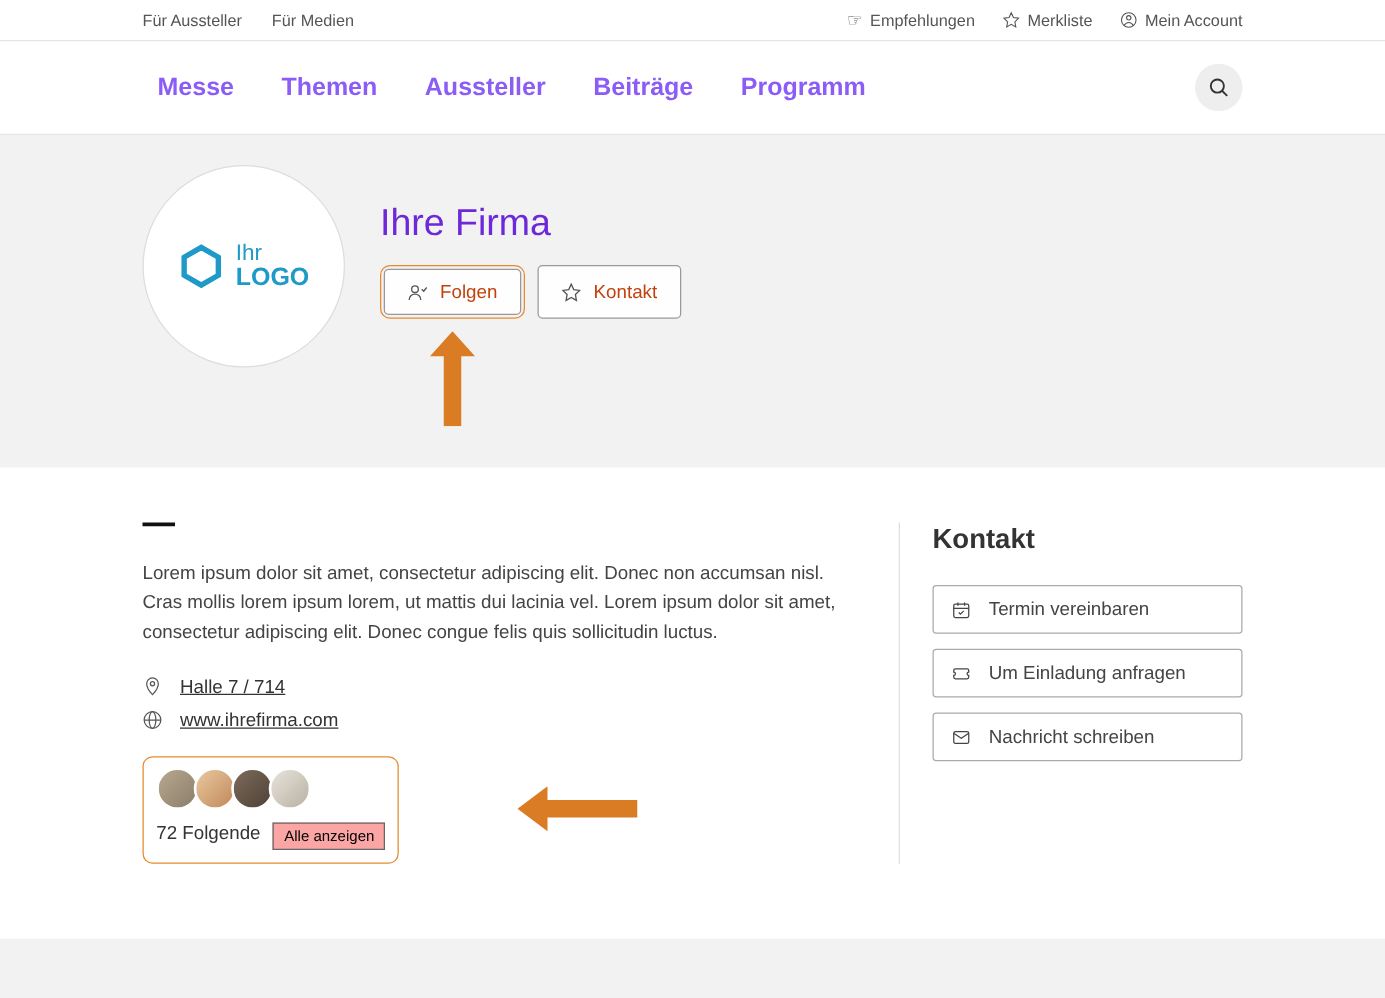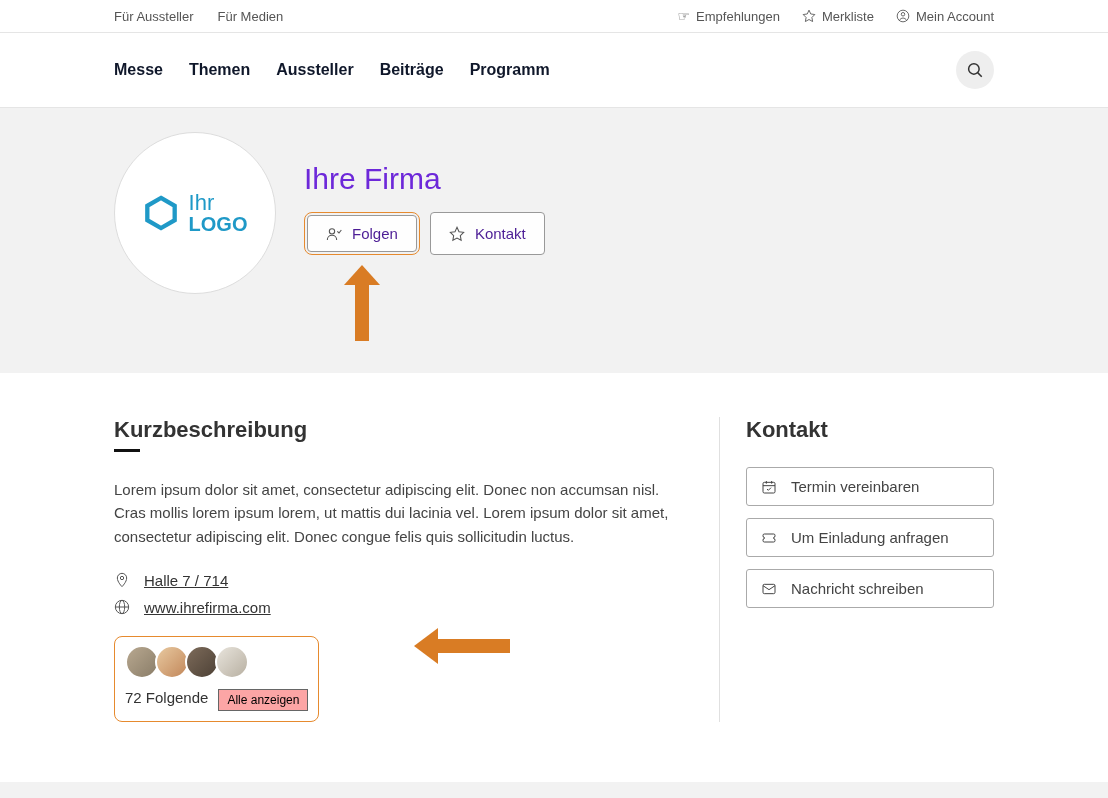--- a/index.html
+++ b/index.html
@@ -9,35 +9,35 @@
     .top-bar-inner { max-width: 880px; margin: 0 auto; display: flex; justify-content: space-between; align-items: center; font-size: 13px; color: #555; }
     .top-left { display: flex; gap: 24px; }
     .top-right { display: flex; gap: 22px; align-items: center; }
     .top-link { cursor: pointer; display: flex; align-items: center; gap: 6px; }
     .top-link svg { width: 14px; height: 14px; }
     .top-link .icon-char { font-size: 14px; }
 
     .main-nav { border-bottom: 1px solid #e5e5e5; padding: 18px 0; }
     .main-nav-inner { max-width: 880px; margin: 0 auto; display: flex; justify-content: space-between; align-items: center; }
     .nav-items { display: flex; gap: 26px; }
-    .nav-item { font-size: 16px; font-weight: 700; color: #0f172a; cursor: pointer; }
+    .nav-item { font-size: 20px; font-weight: 700; color: #8b5cf6; cursor: pointer; margin-left: 12px; }
     .search-btn { width: 38px; height: 38px; border-radius: 50%; background: #eee; display: flex; align-items: center; justify-content: center; cursor: pointer; }
     .search-btn svg { width: 18px; height: 18px; }
 
     .hero { background: #f2f2f2; padding: 24px 0 28px 0; }
     .hero-inner { max-width: 880px; margin: 0 auto; display: flex; align-items: flex-start; gap: 28px; }
     .logo-circle { width: 162px; height: 162px; border-radius: 50%; background: #fff; border: 1px solid #ddd; display: flex; align-items: center; justify-content: center; flex-shrink: 0; }
     .logo-inner { display: flex; align-items: center; gap: 10px; }
     .hex { width: 36px; height: 36px; }
     .logo-text { color: #1f99c7; font-weight: 700; line-height: 1.05; font-size: 20px; }
-    .logo-text span:first-child { font-weight:400; font-size: 22px; display:block; }
+    .logo-text span:first-child { font-weight:400; font-size: 18px; display:block; }
     .hero-right { padding-top: 30px; }
     .company-name { font-size: 30px; font-weight: 400; color: #6d28d9; margin-bottom: 16px; }
     .btn-row { display: flex; gap: 10px; }
-    .btn { display: inline-flex; align-items: center; gap: 10px; border: 1px solid #999; border-radius: 4px; background: #fefefe; padding: 9px 18px; font-size: 15px; color: #4c1d95; cursor: pointer; }
+    .btn { display: inline-flex; align-items: center; gap: 10px; border: 1px solid #999; border-radius: 4px; background: #fefefe; padding: 9px 18px; font-size: 15px; color: #c2410c; cursor: pointer; }
     .btn svg { width: 16px; height: 16px; }
     .highlight-box { border: 1.5px solid #e68a2e; border-radius: 8px; padding: 2px; display: inline-block; }
     .arrow-down { margin-left: 40px; margin-top: 10px; }
     .arrow-down, .arrow-left { fill: #d97c24; }
 
     .content { max-width: 880px; margin: 0 auto; padding: 44px 0 60px 0; display: flex; gap: 50px; position: relative; }
     .left-col { flex: 1; }
     .right-col { width: 275px; border-left: 1px solid #e0e0e0; padding-left: 26px; }
     .section-title { font-size: 22px; color: #333; margin-bottom: 6px; }
     .underline { width: 26px; height: 3px; background: #111; margin-bottom: 26px; }
@@ -149,21 +149,20 @@
       <svg class="arrow-down" width="36" height="76">
           <polygon points="0,20 36,20 18,0"></polygon>
           <rect x="11" y="18" width="14" height="58"></rect>
         </svg>
     </div>
   </div>
 </div>
 
 <div class="content">
   <div class="left-col">
-    <h2 class="section-title">Kurzbeschreibung</h2>
     <div class="underline"></div>
     <p class="desc-text">Lorem ipsum dolor sit amet, consectetur adipiscing elit. Donec non accumsan nisl. Cras mollis lorem ipsum lorem, ut mattis dui lacinia vel. Lorem ipsum dolor sit amet, consectetur adipiscing elit. Donec congue felis quis sollicitudin luctus.</p>
     <div class="info-row">
       <svg viewBox="0 0 24 24" fill="none" stroke="currentColor" stroke-width="1.5">
           <path d="M12 22s7-7 7-13a7 7 0 10-14 0c0 6 7 13 7 13z"></path>
           <circle cx="12" cy="9" r="2.5"></circle>
         </svg>
       <a href="#">Halle 7 / 714</a>
     </div>
     <div class="info-row">

